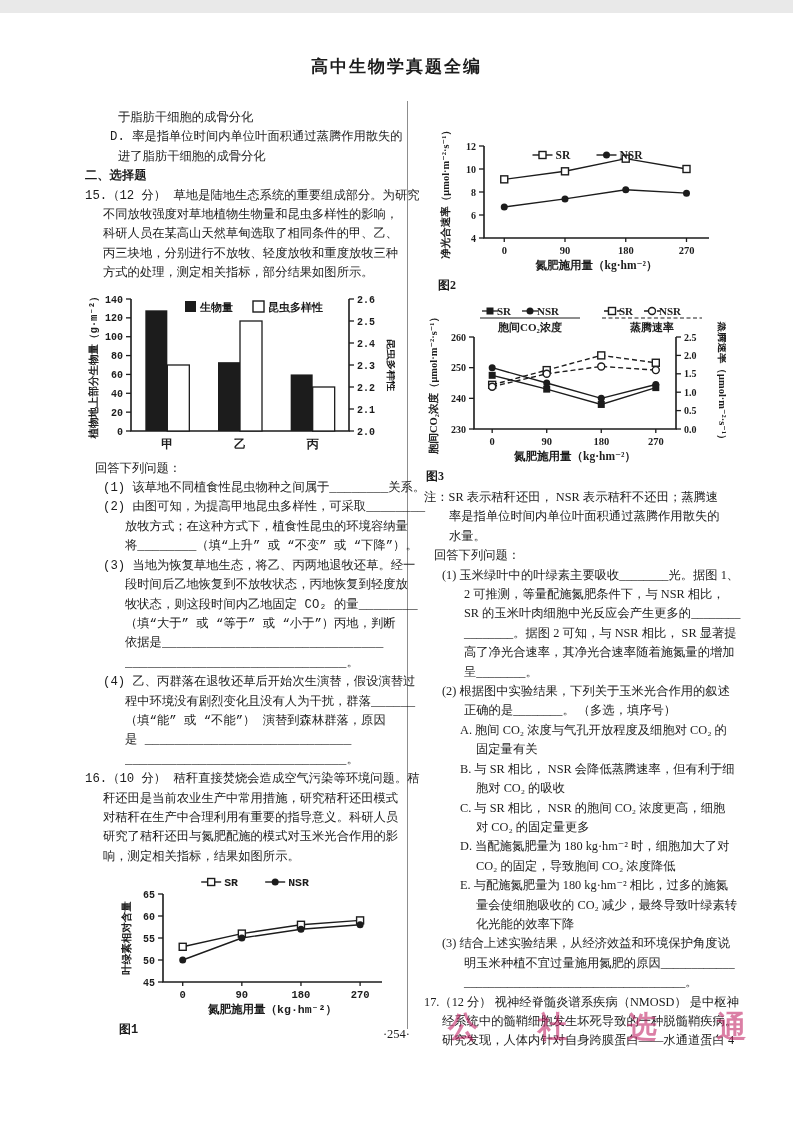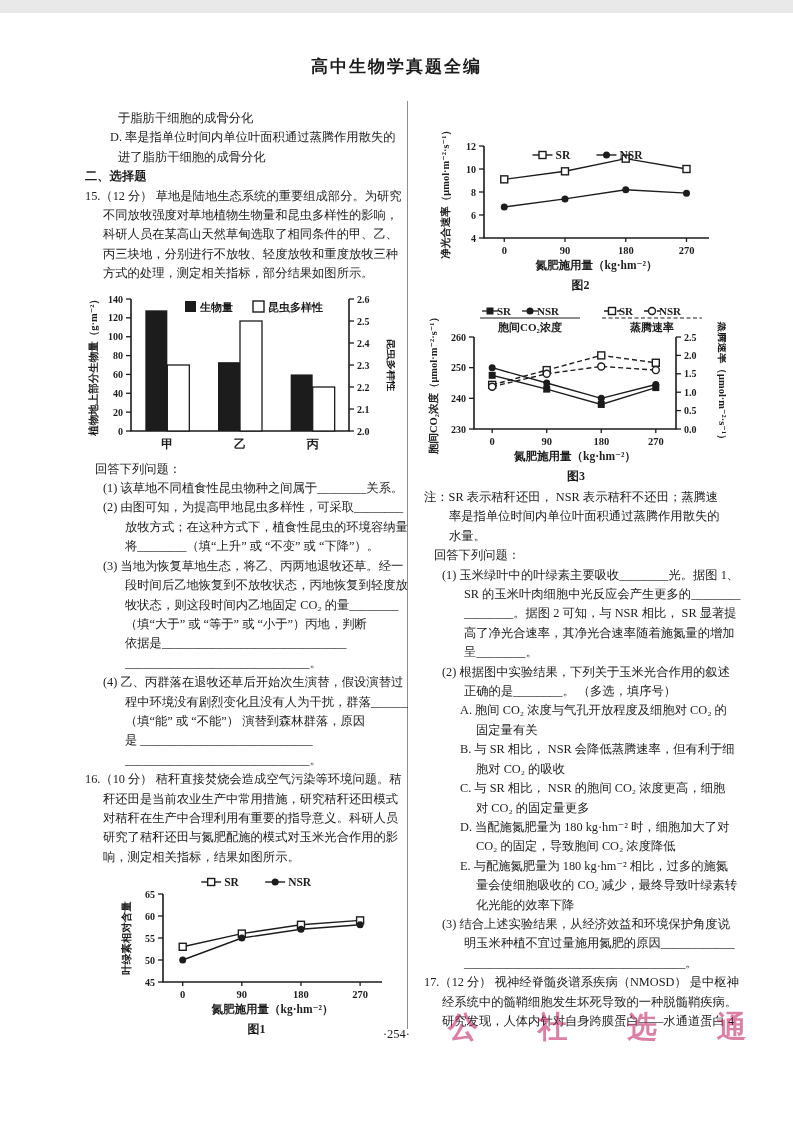--- a/index.html
+++ b/index.html
@@ -1,28 +1,28 @@
 <!DOCTYPE html>
 <html><head>
 <meta charset="utf-8">
 <style>
   html,body{margin:0;padding:0;background:#e9e9e9;}
   .page{position:relative;width:793px;height:1122px;background:#ffffff;overflow:hidden;
         font-family:"Liberation Serif","DejaVu Serif",serif;color:#1c1c1c;margin:13px auto;}
   .hdr{position:absolute;top:42px;left:0;width:100%;text-align:center;
        font-size:17px;font-weight:700;letter-spacing:2px;}
   .divider{position:absolute;left:407px;top:88px;width:1px;height:928px;background:#8d8d8d;}
-  #leftcol{position:absolute;left:85px;top:96px;width:312px;}
+  #leftcol{position:absolute;left:85px;top:96px;width:312px;font-family:Liberation Mono, monospace;}
   #rightcol{position:absolute;left:424px;top:95px;width:296px;}
   .tline{font-size:12.3px;line-height:19.4px;white-space:nowrap;}
   .i10{padding-left:10px}.i18{padding-left:18px}.i25{padding-left:25px}
   .i33{padding-left:33px}.i36{padding-left:36px}.i40{padding-left:40px}.i52{padding-left:52px}
   .bold{font-weight:700}
   .figure{margin:2px 0;}
-  .figcap{text-align:center;font-size:12px;font-weight:600;margin:1px 0 3px 0;}
+  .figcap{font-size:12px;font-weight:600;margin:1px 0 3px 0;}
   #fig-bar{width:310px;margin:5px 0 3px 0;}
   #fig1{width:275px;margin:5px 0 0 34px;}
   #fig2{width:285px;margin:16px 0 0 14px;}
   #fig3{width:300px;margin:7px 0 0 2px;}
   svg{display:block;font-family:inherit;}
   .pagenum{position:absolute;top:1014px;left:0;width:100%;text-align:center;font-size:12.5px;}
   .watermark{position:absolute;left:448px;top:994px;font-size:30px;font-weight:700;
              color:#be185d;opacity:.55;letter-spacing:26px;filter:blur(.7px);white-space:nowrap;}
 </style>
 </head>
@@ -286,20 +286,21 @@
           </svg>
         </div>
       <div class="figcap">图3</div>
     </div>
     <div>
         <div class="tline ">注：SR 表示秸秆还田， NSR 表示秸秆不还田；蒸腾速</div>
         <div class="tline i25">率是指单位时间内单位叶面积通过蒸腾作用散失的</div>
         <div class="tline i25">水量。</div>
         <div class="tline i10">回答下列问题：</div>
         <div class="tline i18">(1) 玉米绿叶中的叶绿素主要吸收________光。据图 1、</div>
+        <div class="tline i40">2 可推测，等量配施氮肥条件下，与 NSR 相比，</div>
         <div class="tline i40">SR 的玉米叶肉细胞中光反应会产生更多的________</div>
         <div class="tline i40">________。据图 2 可知，与 NSR 相比， SR 显著提</div>
         <div class="tline i40">高了净光合速率，其净光合速率随着施氮量的增加</div>
         <div class="tline i40">呈________。</div>
         <div class="tline i18">(2) 根据图中实验结果，下列关于玉米光合作用的叙述</div>
         <div class="tline i40">正确的是________。 （多选，填序号）</div>
         <div class="tline i36">A. 胞间 CO₂ 浓度与气孔开放程度及细胞对 CO₂ 的</div>
         <div class="tline i52">固定量有关</div>
         <div class="tline i36">B. 与 SR 相比， NSR 会降低蒸腾速率，但有利于细</div>
         <div class="tline i52">胞对 CO₂ 的吸收</div>

